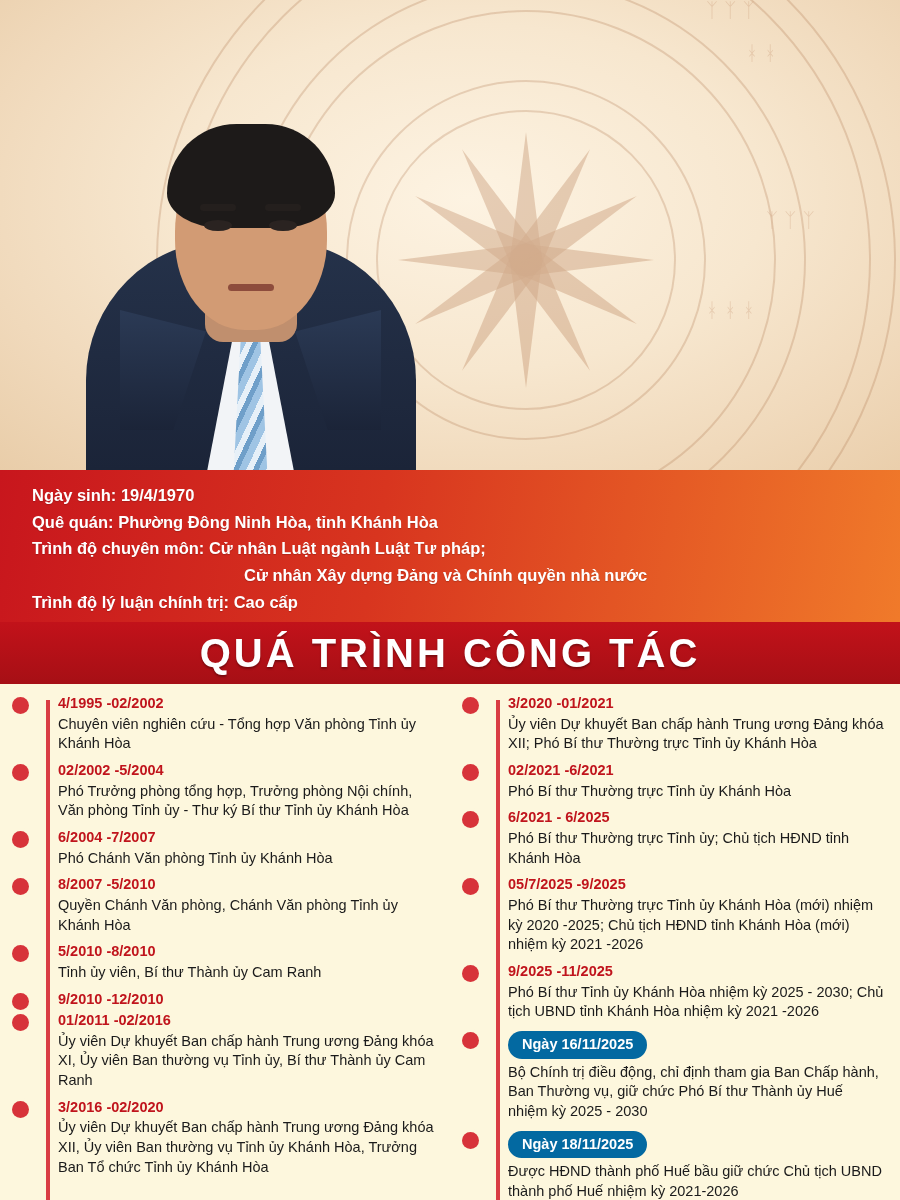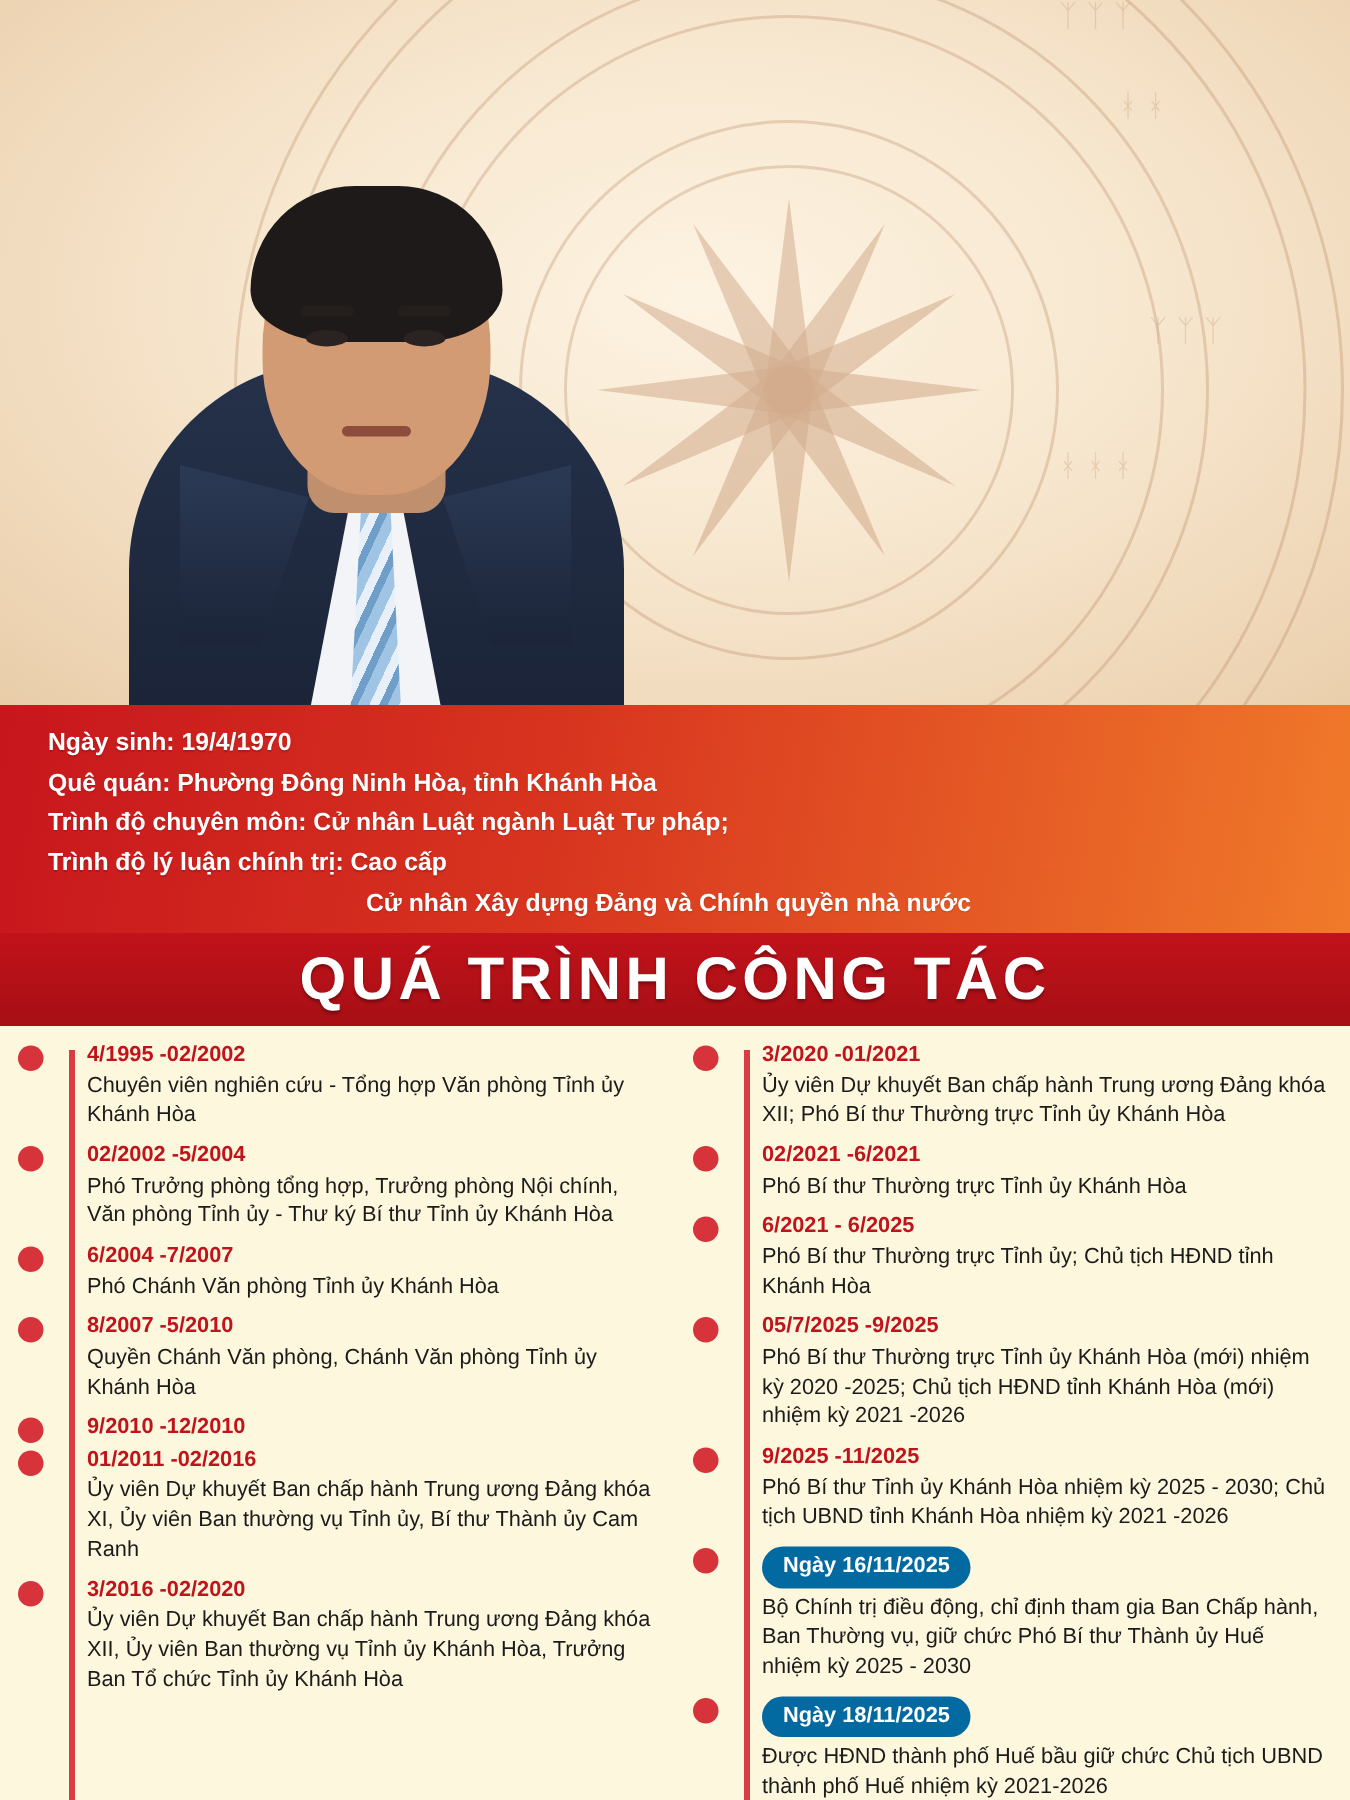--- a/index.html
+++ b/index.html
@@ -213,21 +213,21 @@
       <span style="transform:rotate(210deg)"></span>
       <span style="transform:rotate(240deg)"></span>
       <span style="transform:rotate(270deg)"></span>
       <span style="transform:rotate(300deg)"></span>
       <span style="transform:rotate(330deg)"></span>
     </div>
     <div class="glyphs">
       <div style="left:40px;  top:300px;">ᛉ ᛉ ᛉ</div>
       <div style="left:30px;  top:340px;">ᚼ ᚼ ᚼ</div>
       <div style="left:560px; top:120px;">ᛉ ᛉ ᛉ</div>
-      <div style="left:600px; top:180px;">ᚼ ᚼ</div>
+      <div style="left:600px; top:163px;">ᚼ ᚼ</div>
       <div style="left:620px; top:330px;">ᛉ ᛉ ᛉ</div>
       <div style="left:560px; top:420px;">ᚼ ᚼ ᚼ</div>
 
       <div style="left:140px; top:540px;">ᚼ ᚼ ᚼ</div>
 
     </div>
   </div>
 
   <div class="portrait">
     <div class="p-body"></div>
@@ -244,22 +244,22 @@
     <div class="p-eye r"></div>
     <div class="p-mouth"></div>
   </div>
 
 </div>
 
 <div class="info">
   <div class="info-line">Ngày sinh: 19/4/1970</div>
   <div class="info-line">Quê quán: Phường Đông Ninh Hòa, tỉnh Khánh Hòa</div>
   <div class="info-line">Trình độ chuyên môn: Cử nhân Luật ngành Luật Tư pháp;</div>
+  <div class="info-line indent">Cử nhân Xây dựng Đảng và Chính quyền nhà nước</div>
   <div class="info-line">Trình độ lý luận chính trị: Cao cấp</div>
-  <div class="info-line indent">Cử nhân Xây dựng Đảng và Chính quyền nhà nước</div>
 </div>
 
 <div class="titlebar">
   <h1>QUÁ TRÌNH CÔNG TÁC</h1>
 </div>
 
 <div class="timeline">
   <div class="col" id="col-left">
     <div class="rail"></div>
   <div class="entry">
@@ -277,20 +277,25 @@
         <div class="period">6/2004 -7/2007</div>
         <div class="desc">Phó Chánh Văn phòng Tỉnh ủy Khánh Hòa</div>
       </div>
       <div class="entry">
         <div class="dot"></div>
         <div class="period">8/2007 -5/2010</div>
         <div class="desc">Quyền Chánh Văn phòng, Chánh Văn phòng Tỉnh ủy Khánh Hòa</div>
       </div>
       <div class="entry">
         <div class="dot"></div>
+        <div class="period">5/2010 -8/2010</div>
+        <div class="desc">Tỉnh ủy viên, Bí thư Thành ủy Cam Ranh</div>
+      </div>
+      <div class="entry">
+        <div class="dot"></div>
         <div class="period">9/2010 -12/2010</div>
       </div>
       <div class="entry">
         <div class="dot"></div>
         <div class="period">01/2011 -02/2016</div>
         <div class="desc">Ủy viên Dự khuyết Ban chấp hành Trung ương Đảng khóa XI, Ủy viên Ban thường vụ Tỉnh ủy, Bí thư Thành ủy Cam Ranh</div>
       </div>
       <div class="entry">
         <div class="dot"></div>
         <div class="period">3/2016 -02/2020</div>

